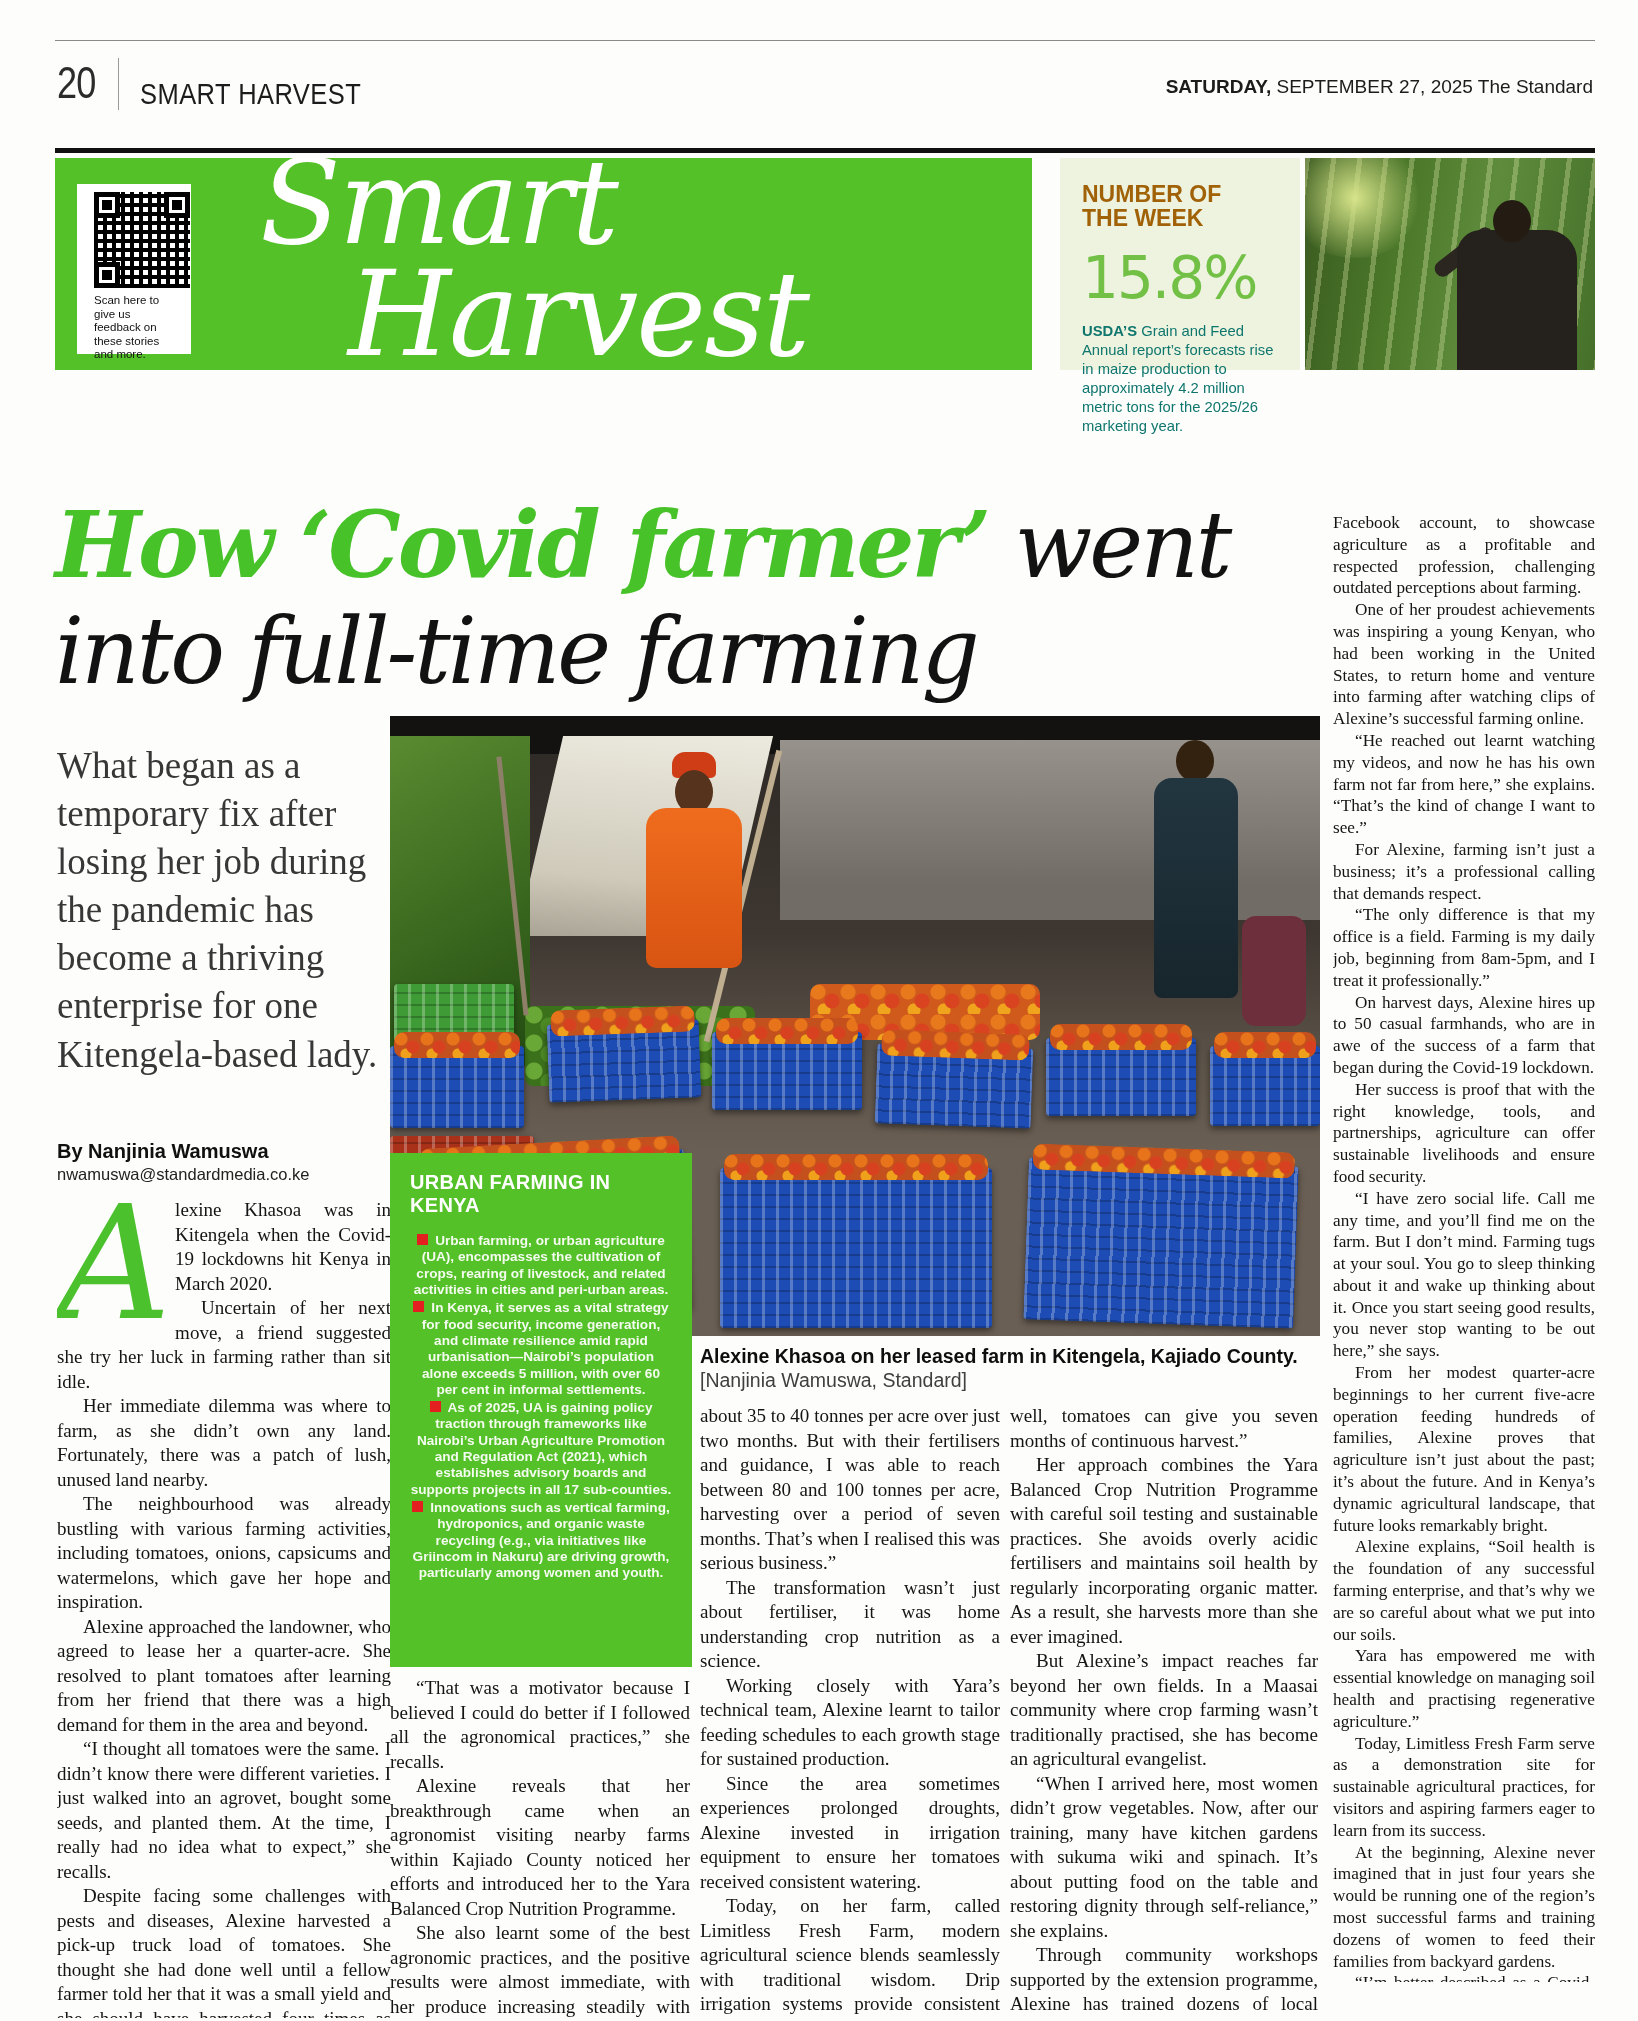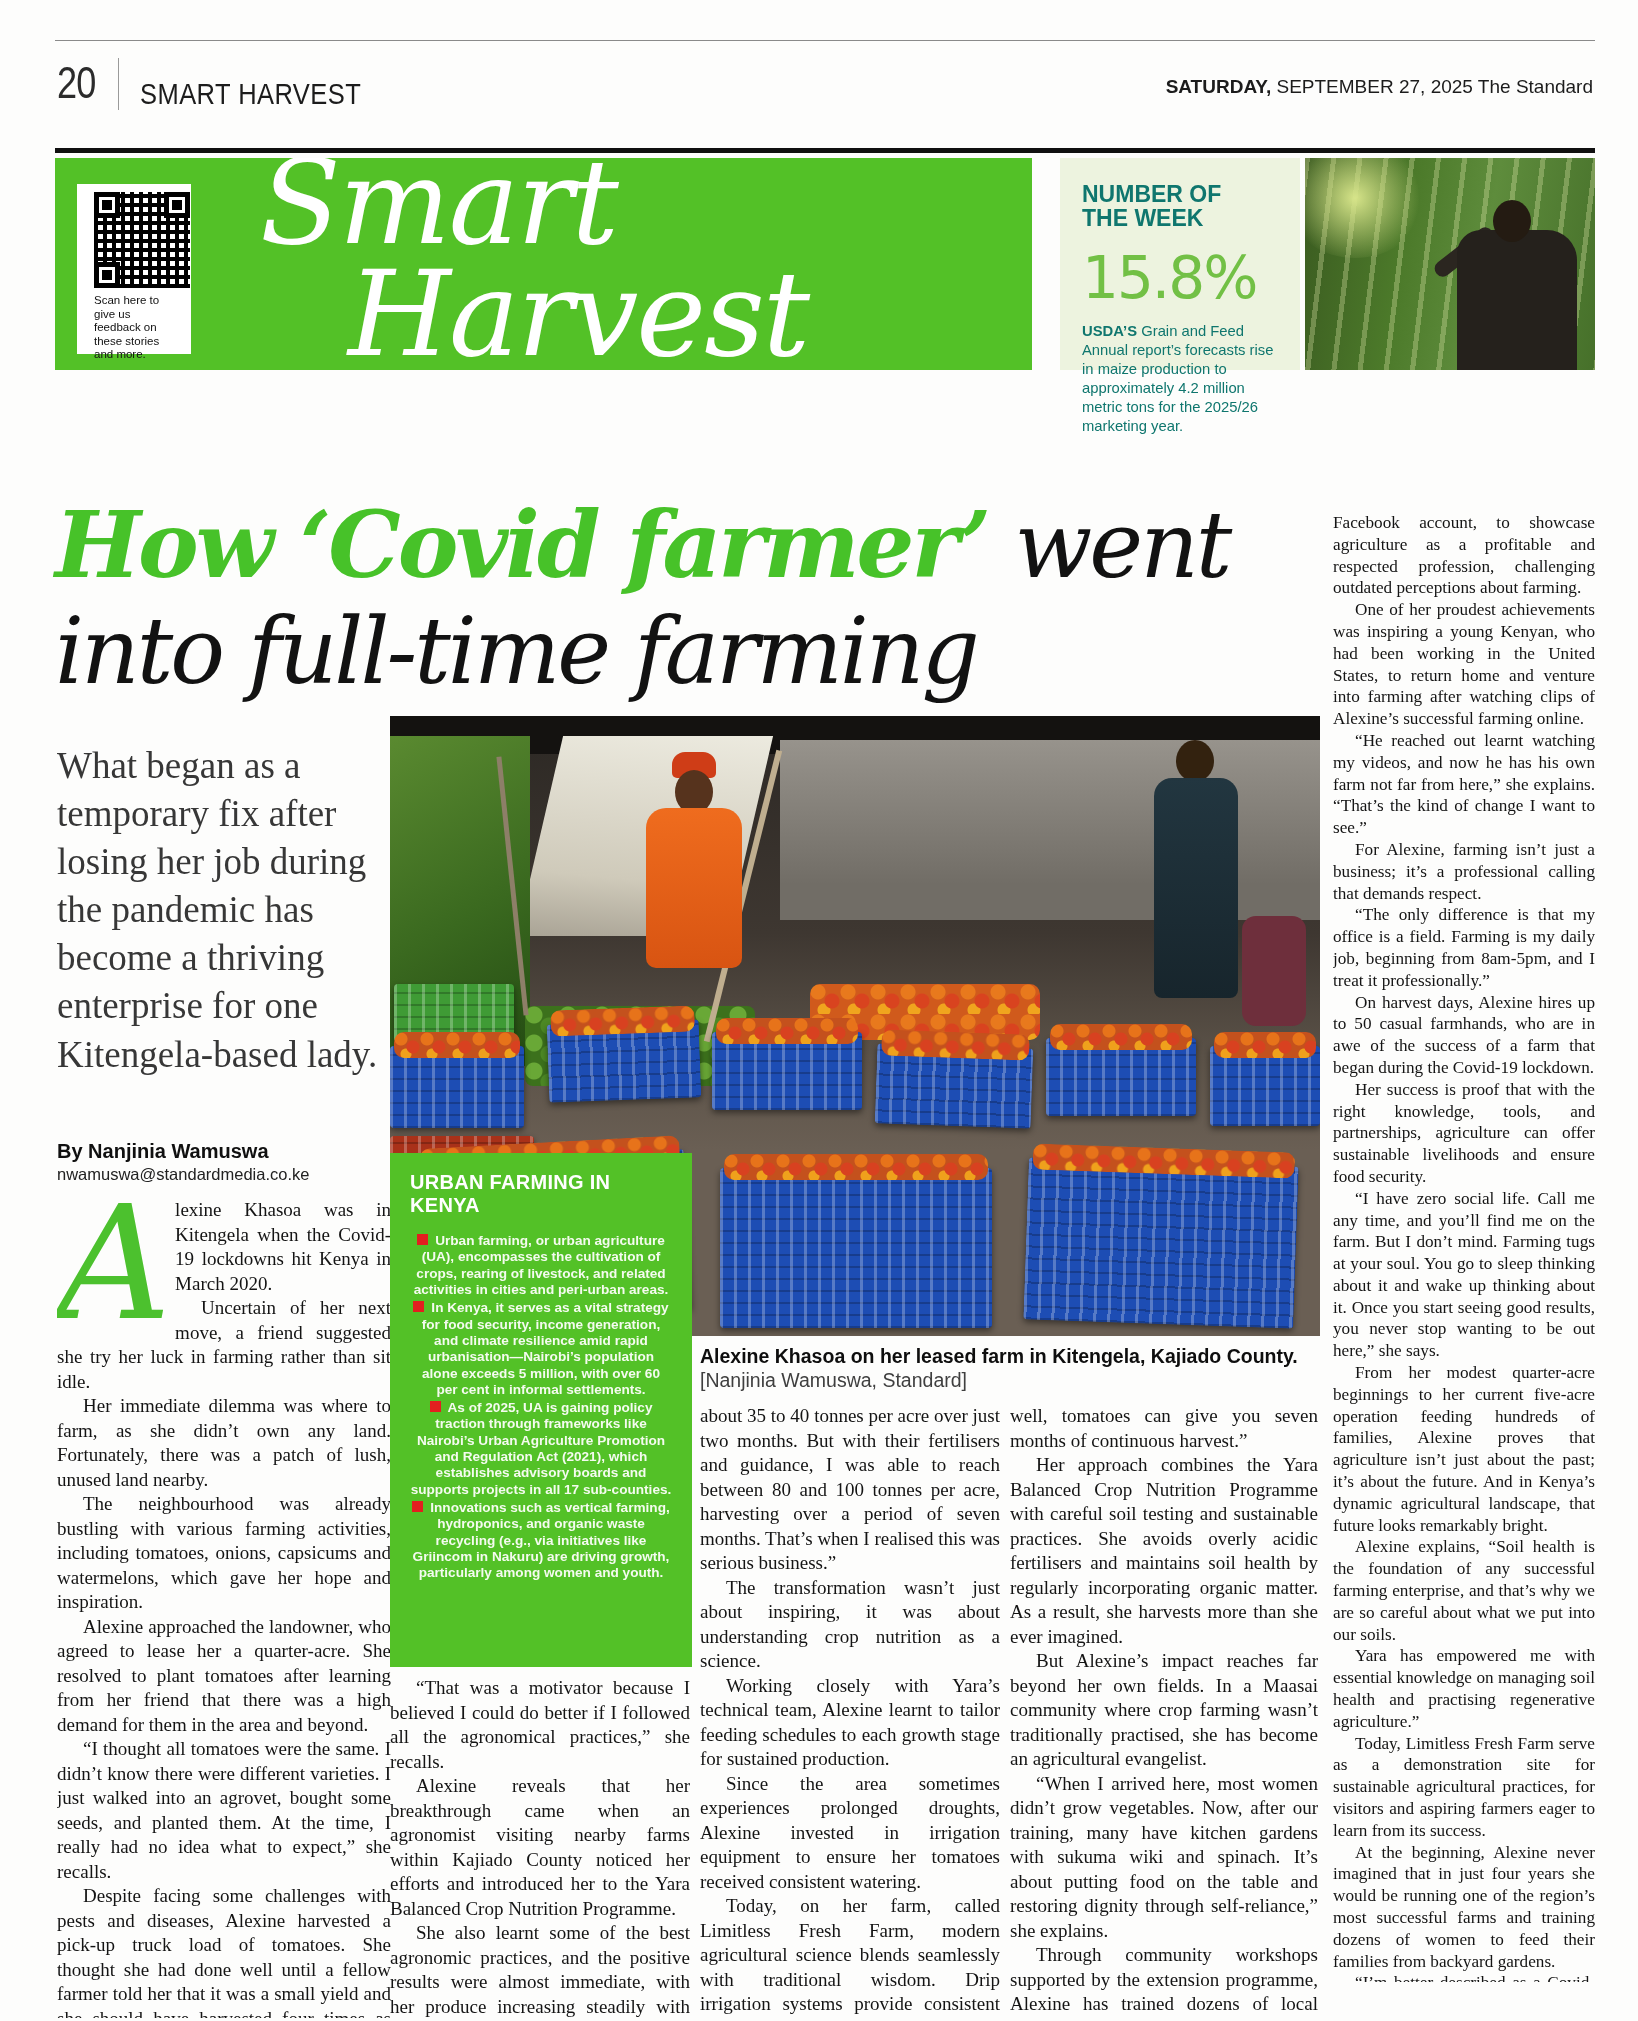--- a/index.html
+++ b/index.html
@@ -29,21 +29,21 @@
       repeating-linear-gradient(90deg,#000 0 4px, #fff 4px 9px);
   }
   .finder { position:absolute; width:26px; height:26px; background:#fff; border:5px solid #000; }
   .finder::after { content:""; position:absolute; left:3px; top:3px; width:10px; height:10px; background:#000; }
   .f1{ left:0; top:0; } .f2{ right:0; top:0; } .f3{ left:0; bottom:0; }
   .qr-caption { margin-top:6px; font-family:"Liberation Sans",sans-serif; font-size:11.5px; line-height:1.18; color:#111; }
   .mast-title { position:absolute; left:205px; top:-12px; font-family:"DejaVu Serif",serif;
     font-style:italic; font-weight:400; color:#ffffff; font-size:118px; line-height:.95; letter-spacing:-2px; }
   .mast-title .l2 { display:block; margin-left:88px; }
   .numbox { position:absolute; left:1005px; top:5px; width:240px; height:212px; background:#edf3df; padding:24px 20px 0 22px; }
-  .numbox .label { font-family:"Liberation Sans",sans-serif; font-weight:700; font-size:23px; line-height:1.05; color:#0f766e; }
+  .numbox .label { font-family:"Liberation Sans",sans-serif; font-weight:700; font-size:23px; line-height:1.05; color:#a16207; }
   .numbox .value { margin-top:14px; font-family:"DejaVu Sans",sans-serif; font-weight:400;
     font-size:58px; letter-spacing:-2px; color:#72c045; }
   .numbox .desc { margin-top:10px; font-family:"Liberation Sans",sans-serif; font-size:14.8px; line-height:1.28; color:#0f766e; }
   .numbox .desc .b { font-weight:700; }
   
   .field-photo { position:absolute; left:1250px; top:5px; width:290px; height:212px; overflow:hidden;
     background:linear-gradient(100deg,#3a5a20 0%, #4c7a2a 35%, #5e8c3c 60%, #46702a 100%); }
   .field-streaks { position:absolute; inset:0;
     background:repeating-linear-gradient(97deg, rgba(235,240,180,.30) 0 5px, transparent 5px 26px); }
   .field-light { position:absolute; left:-20px; top:-20px; width:140px; height:120px; border-radius:50%;
@@ -258,21 +258,21 @@
   <div class="col" id="col2">
     <div>
         <p>“That was a motivator because I believed I could do better if I followed all the agronomical practices,” she recalls.</p>
         <p>Alexine reveals that her breakthrough came when an agronomist visiting nearby farms within Kajiado County noticed her efforts and introduced her to the Yara Balanced Crop Nutrition Programme.</p>
         <p>She also learnt some of the best agronomic practices, and the positive results were almost immediate, with her produce increasing steadily with each harvest. She also leased another acre of land.</p>
       </div>
   </div>
   <div class="col" id="col3">
     <div>
         <p class="np">about 35 to 40 tonnes per acre over just two months. But with their fertilisers and guidance, I was able to reach between 80 and 100 tonnes per acre, harvesting over a period of seven months. That’s when I realised this was serious business.”</p>
-        <p>The transformation wasn’t just about inspiring, it was about understanding crop nutrition as a science.</p>
+        <p>The transformation wasn’t just about fertiliser, it was home understanding crop nutrition as a science.</p>
         <p>Working closely with Yara’s technical team, Alexine learnt to tailor feeding schedules to each growth stage for sustained production.</p>
         <p>Since the area sometimes experiences prolonged droughts, Alexine invested in irrigation equipment to ensure her tomatoes received consistent watering.</p>
         <p>Today, on her farm, called Limitless Fresh Farm, modern agricultural science blends seamlessly with traditional wisdom. Drip irrigation systems provide consistent water delivery, while cow and chicken manure enrich the soil organically.</p>
       </div>
   </div>
   <div class="col" id="col4">
     <div>
         <p class="np">well, tomatoes can give you seven months of continuous harvest.”</p>
         <p>Her approach combines the Yara Balanced Crop Nutrition Programme with careful soil testing and sustainable practices. She avoids overly acidic fertilisers and maintains soil health by regularly incorporating organic matter. As a result, she harvests more than she ever imagined.</p>
         <p>But Alexine’s impact reaches far beyond her own fields. In a Maasai community where crop farming wasn’t traditionally practised, she has become an agricultural evangelist.</p>

